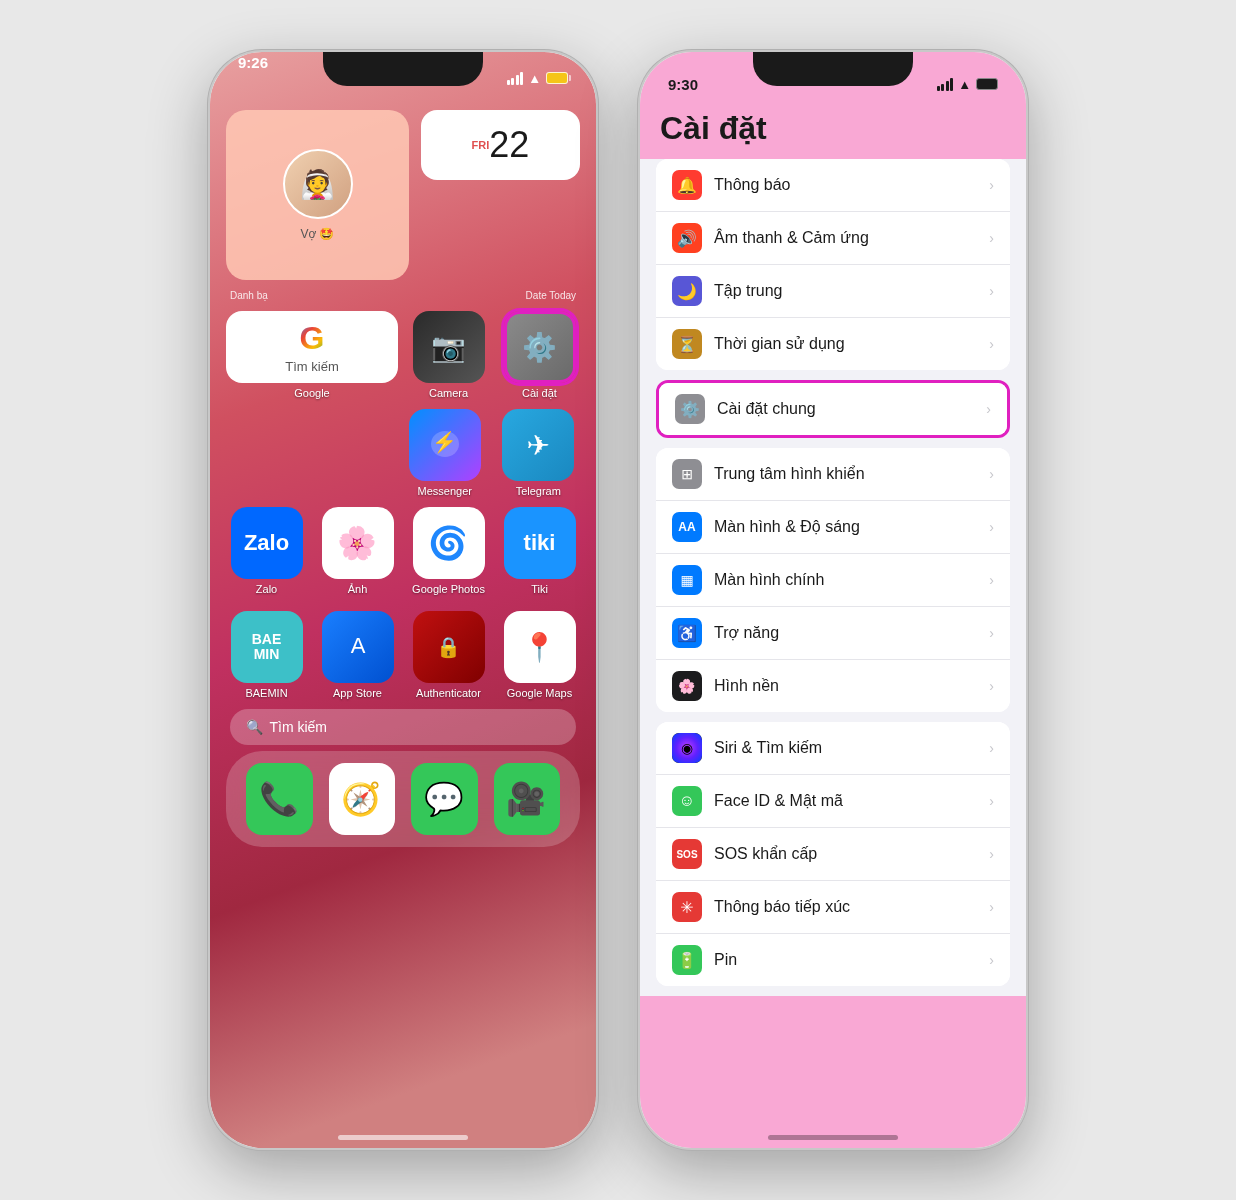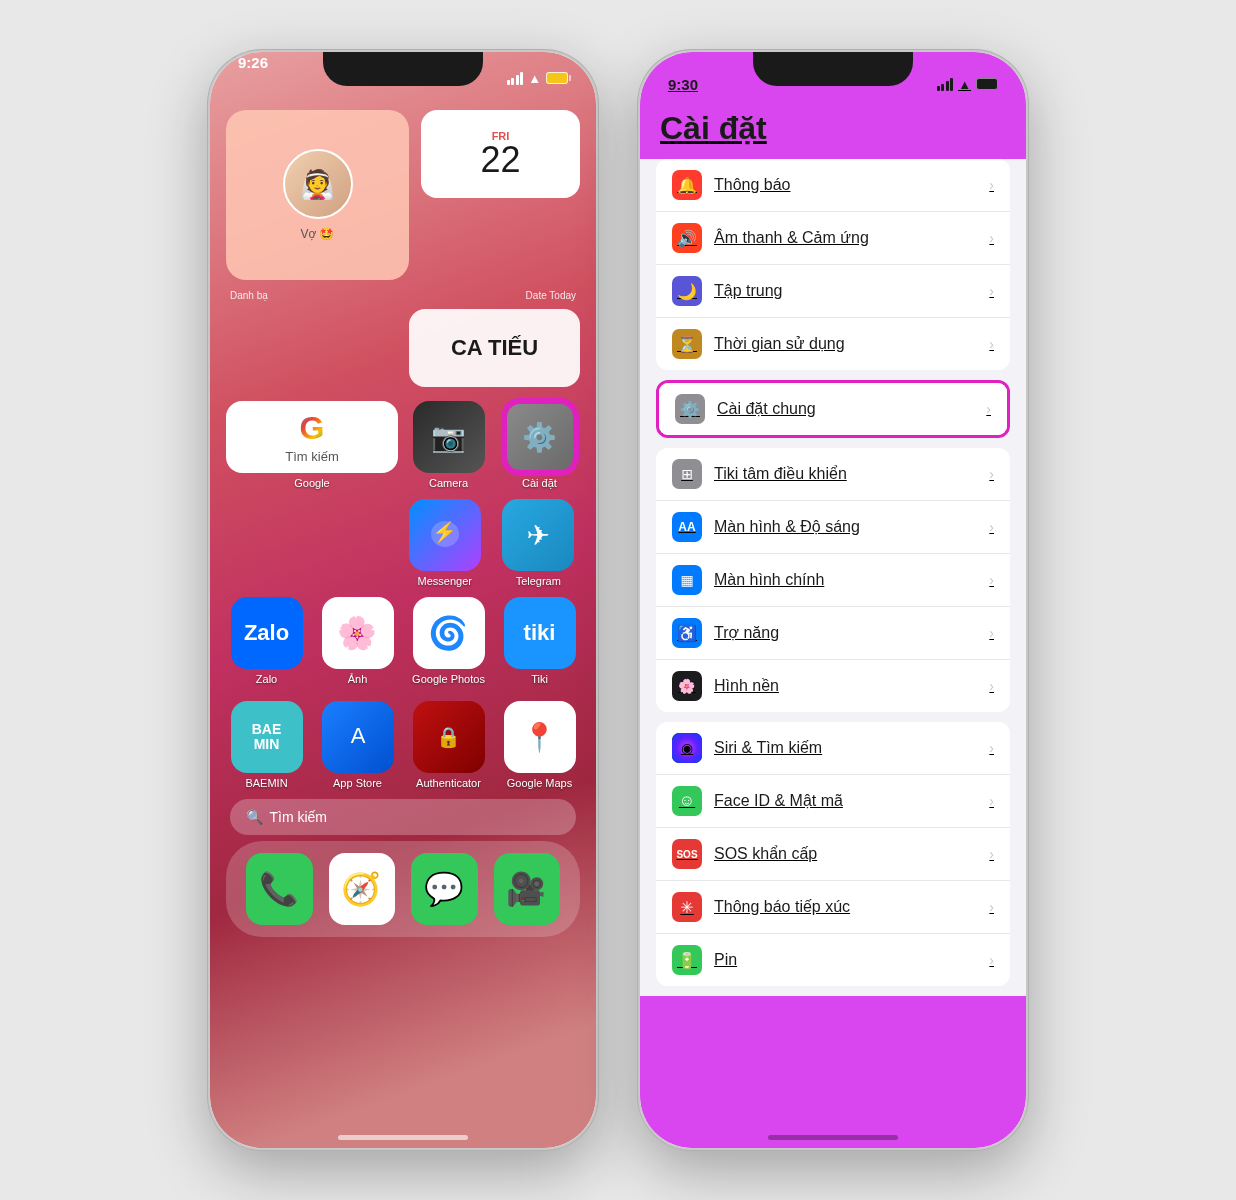--- a/index.html
+++ b/index.html
@@ -158,23 +158,23 @@
       flex: 1;
       display: flex;
       flex-direction: column;
       gap: 10px;
     }
 
     .widget-date {
       background: white;
       border-radius: 16px;
       padding: 10px 14px;
-      height: 88px;
-      display: flex;
-      flex-direction: column;
+      height: 70px;
+      display: flex;
+      flex-direction: row;
       align-items: center;
       justify-content: center;
     }
 
     .widget-date-day-name {
       font-size: 11px;
       color: #e05050;
       font-weight: 600;
       text-transform: uppercase;
     }
@@ -341,23 +341,22 @@
       align-items: center;
       gap: 6px;
       color: white;
       font-size: 14px;
     }
 
     
     .settings-screen {
       width: 100%;
       height: 100%;
-      background: #d946ef;
+      background: #f9a8d4;
       position: relative;
-      text-decoration: underline;
     }
 
     .settings-status-bar {
       display: flex;
       justify-content: space-between;
       align-items: center;
       padding: 14px 28px 0;
       height: 50px;
       color: #1a1a1a;
       font-size: 15px;
@@ -521,29 +520,20 @@
             <div class="widget-date-number">22</div>
           </div>
         </div>
       </div>
 
       <div class="widget-label-row">
         <span>Danh bạ</span>
         <span>Date Today</span>
       </div>
 
-      <div style="padding: 8px 16px 4px; display:flex; gap:12px;">
-
-        <div style="flex:1;"></div>
-        <div class="widgets-right" style="flex:1;">
-          <div class="widget-catieo">
-            <div class="widget-catieo-text">CA TIẾU</div>
-          </div>
-        </div>
-      </div>
 
       <div class="app-grid" style="margin-top:4px;">
 
         <div class="app-item google-widget-wrapper">
           <div class="google-widget-full">
             <div class="google-g">G</div>
             <div class="google-search-text">Tìm kiếm</div>
           </div>
           <span class="app-label">Google</span>
         </div>
@@ -731,21 +721,21 @@
             <span class="settings-row-label">Cài đặt chung</span>
             <span class="settings-chevron">›</span>
           </div>
         </div>
 
         <div class="settings-section">
           <div class="settings-row">
             <div class="settings-icon" style="background:#8e8e93;">
               <span style="color:white; font-size:14px; display:flex; align-items:center; justify-content:center; width:100%; height:100%;">⊞</span>
             </div>
-            <span class="settings-row-label">Tiki tâm điều khiển</span>
+            <span class="settings-row-label">Trung tâm hình khiển</span>
             <span class="settings-chevron">›</span>
           </div>
           <div class="settings-row">
             <div class="settings-icon" style="background:#007aff; display:flex; align-items:center; justify-content:center;">
               <span style="color:white; font-size:12px; font-weight:700;">AA</span>
             </div>
             <span class="settings-row-label">Màn hình &amp; Độ sáng</span>
             <span class="settings-chevron">›</span>
           </div>
           <div class="settings-row">

